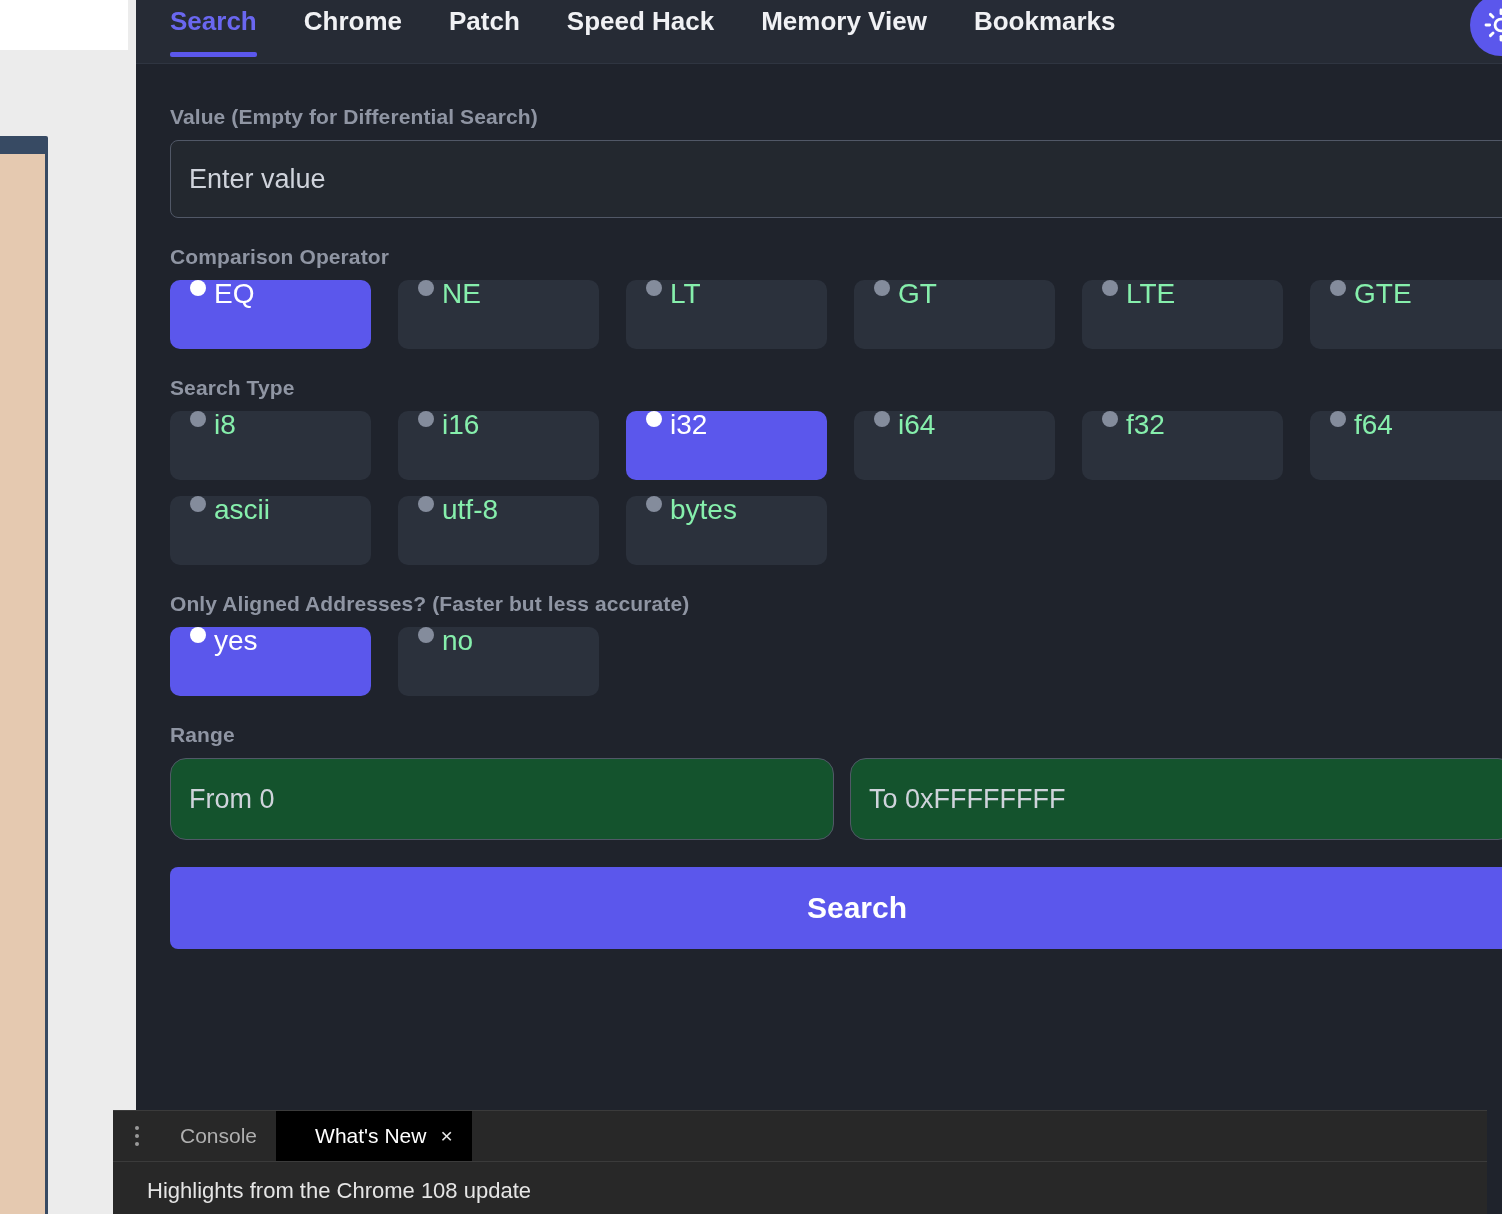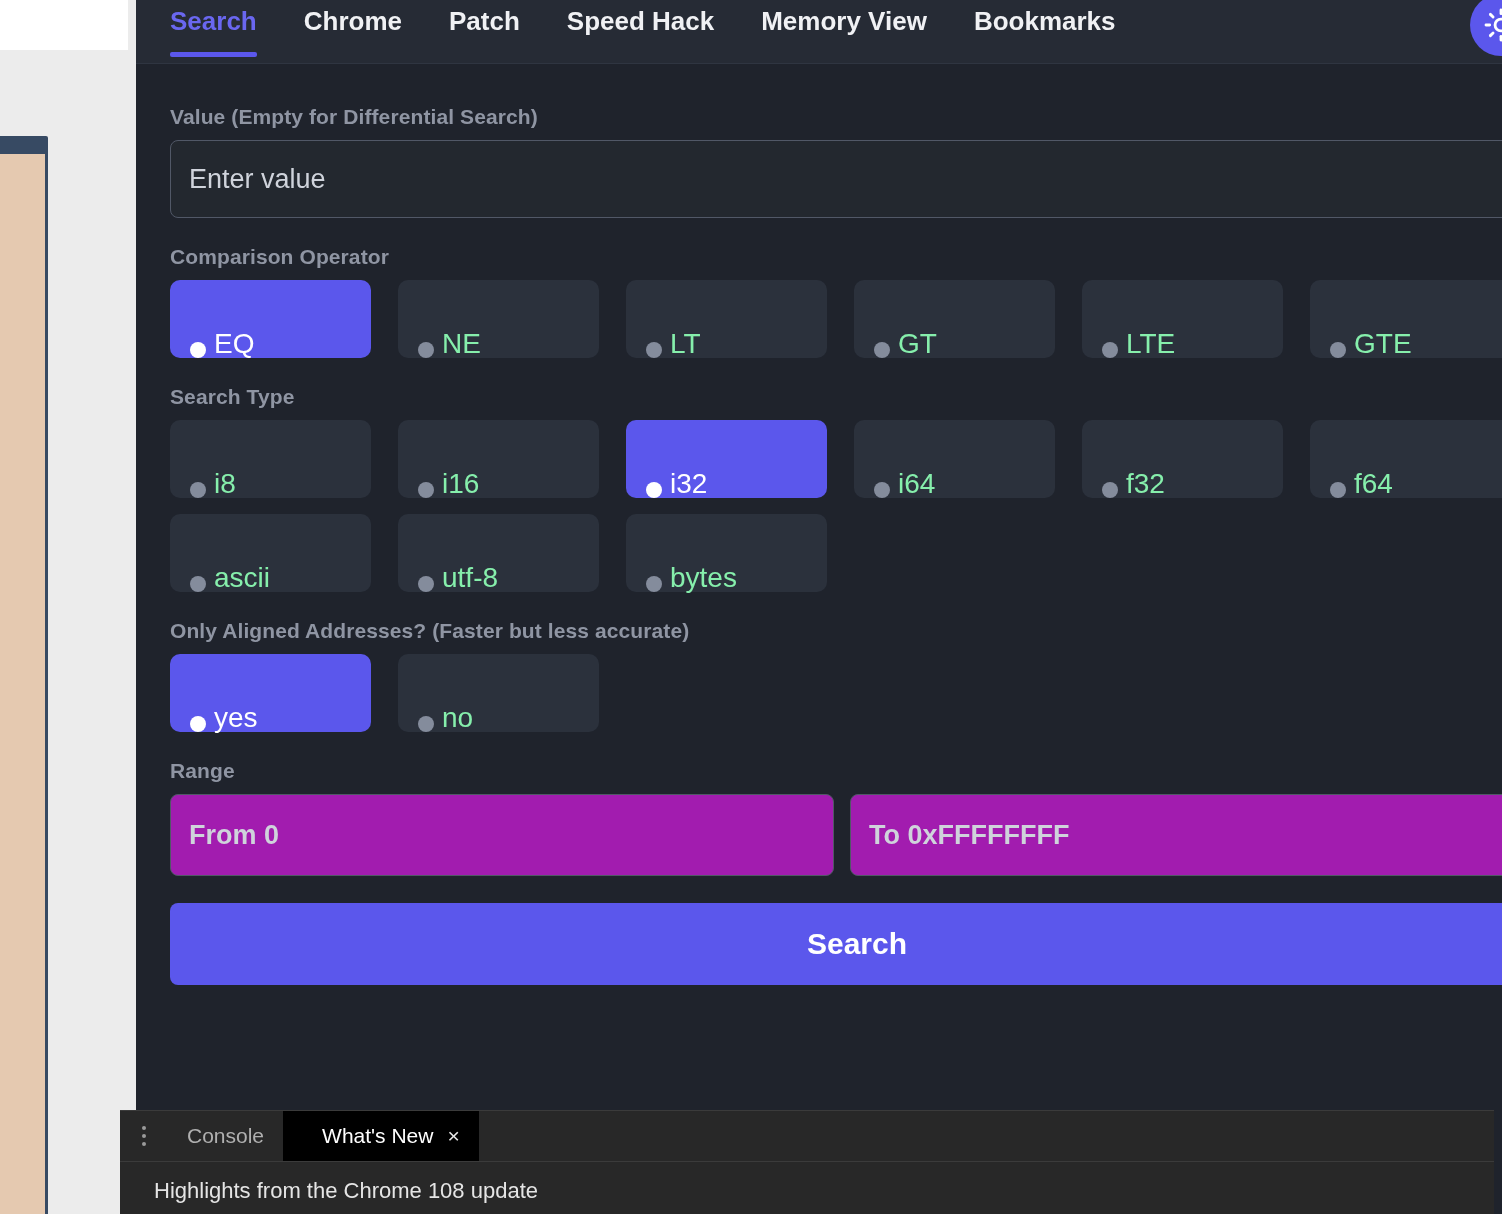--- a/index.html
+++ b/index.html
@@ -112,25 +112,25 @@
   }
   .text-input::placeholder { color: #cfd3db; opacity: 1; }
 
   .opt-row {
     display: flex;
     gap: 27px;
     margin-bottom: 16px;
   }
   .opt {
     width: 201px;
-    height: 78px;
+    height: 69px;
     background: #2b313c;
     border-radius: 10px;
     display: flex;
-    align-items: flex-end;
+    align-items: flex-start;
     padding-left: 20px;
     cursor: pointer;
     flex: 0 0 auto;
   }
   .opt.selected { background: #5b57ec; }
   .dot {
     width: 16px; height: 16px; border-radius: 50%;
     background: #848c9c;
     margin-right: 8px;
     flex: 0 0 auto;
@@ -144,30 +144,29 @@
   }
   .opt.selected .opt-label { color: #ffffff; }
 
   .section { margin-top: 27px; }
   .section-first { margin-top: 41px; }
 
   .range-row { display: flex; gap: 16px; }
   .range-input {
     width: 664px;
     height: 82px;
-    background-color: #a21caf;
+    background-color: #14532d;
     border: 1px solid #515867;
-    border-radius: 8px;
+    border-radius: 16px;
     color: #cfd3db;
     font-size: 27px;
     font-family: "Liberation Sans", sans-serif;
     padding: 0 18px;
     outline: none;
     flex: 0 0 auto;
-    font-weight: bold;
   }
   .range-input::placeholder { color: #cfd3db; opacity: 1; }
 
   .search-btn {
     margin-top: 27px;
     width: 1374px;
     height: 82px;
     background: #5b57ec;
     border: none;
     border-radius: 8px;
@@ -177,21 +176,21 @@
     font-family: "Liberation Sans", sans-serif;
     cursor: pointer;
     display: flex;
     align-items: center;
     justify-content: center;
   }
 
   
   .drawer {
     position: absolute;
-    left: 120px; bottom: 0; width: 1374px; height: 104px;
+    left: 113px; bottom: 0; width: 1374px; height: 104px;
     background: #282828;
     border-top: 1px solid #3b3b3b;
   }
   .drawer-tabs {
     position: relative;
     height: 51px;
     display: flex;
     align-items: stretch;
     border-bottom: 1px solid #3b3b3b;
   }

